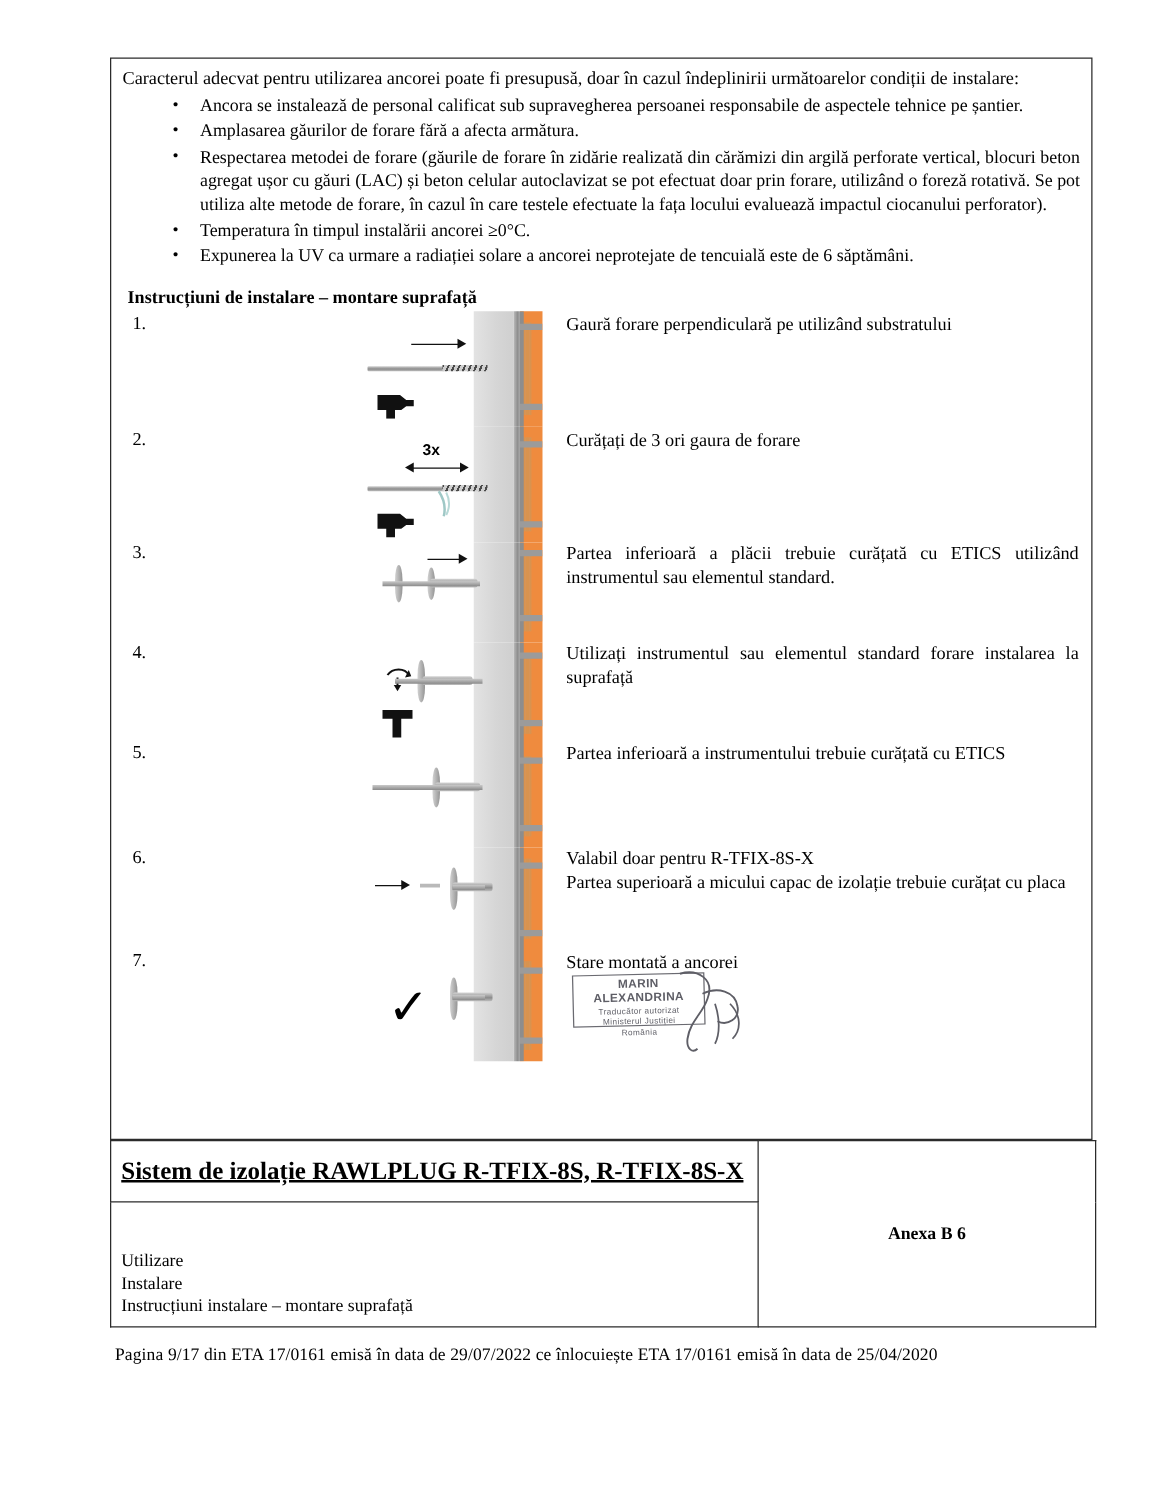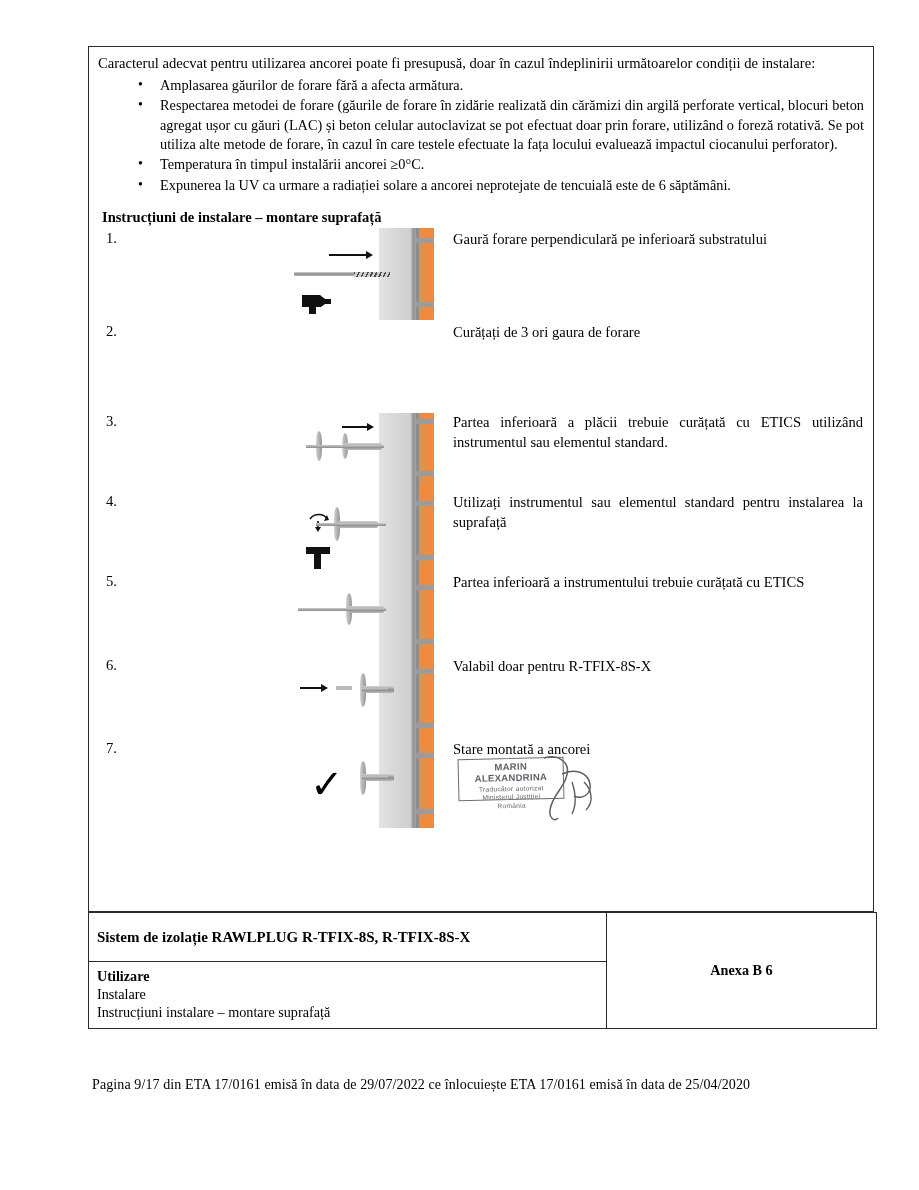--- a/index.html
+++ b/index.html
@@ -242,28 +242,29 @@
     table-layout: fixed;
   }
   .id-table td {
     border: 1.3px solid #2b2b2b;
     padding: 0;
     vertical-align: middle;
   }
   .cell-pad { padding: 9px 8px; }
   .prod-title {
     font-weight: bold;
-    font-size: 15px;
+    font-size: 20px;
+    text-decoration: underline;
   }
   .anexa {
     text-align: center;
     font-weight: bold;
     font-size: 14.2px;
   }
-  .use-head { font-weight: bold; font-size: 14.2px; }
+  .use-head { font-weight: normal; font-size: 14.2px; margin-top: 33px; }
   .use-line { font-size: 14.2px; line-height: 1.28; }
 
   
   .footer {
     position: absolute;
     left: 92px;
     top: 1077px;
     width: 790px;
     font-size: 14px;
     letter-spacing: .1px;
@@ -272,20 +273,21 @@
 </head>
 <body>
 
 <div class="page-frame">
   <div class="frame-inner">
 
 
     <p class="intro-para">Caracterul adecvat pentru utilizarea ancorei poate fi presupusă, doar în cazul îndeplinirii următoarelor condiții de instalare:</p>
 
     <ul class="cond-list">
+      <li>Ancora se instalează de personal calificat sub supravegherea persoanei responsabile de aspectele tehnice pe șantier.</li>
       <li>Amplasarea găurilor de forare fără a afecta armătura.</li>
       <li>Respectarea metodei de forare (găurile de forare în zidărie realizată din cărămizi din argilă perforate vertical, blocuri beton agregat ușor cu găuri (LAC) și beton celular autoclavizat se pot efectuat doar prin forare, utilizând o foreză rotativă. Se pot utiliza alte metode de forare, în cazul în care testele efectuate la fața locului evaluează impactul ciocanului perforator).</li>
       <li>Temperatura în timpul instalării ancorei ≥0°C.</li>
       <li>Expunerea la UV ca urmare a radiației solare a ancorei neprotejate de tencuială este de 6 săptămâni.</li>
     </ul>
 
     <div class="section-title">Instrucțiuni de instalare – montare suprafață</div>
 
     <div class="steps">
 
@@ -303,20 +305,44 @@
           </div>
           <div class="arrow-line" style="left:35px;top:26px;width:38px;"></div>
           <div class="arrow-head-r" style="left:72px;top:22.5px;"></div>
           <div class="drill-shaft" style="left:0px;top:44px;width:62px;"></div>
           <div class="drill-flute" style="left:60px;top:43.5px;width:36px;"></div>
           <svg class="hammer-drill" style="left:6px;top:64px;" viewBox="0 0 34 22">
             <path d="M2 3 h18 l5 4 h6 v5 h-6 l-4 3 h-5 v7 h-7 v-7 h-7 z" fill="#111"></path>
           </svg>
         </div>
 
+        <div class="illus" style="top:92px;height:93px;">
+          <div class="wall">
+            <div class="w-insul"></div>
+            <div class="w-glue"></div>
+            <div class="w-brick">
+              <div class="brick-edge"></div>
+              <div class="mortar" style="top:12px;"></div>
+              <div class="mortar" style="top:76px;"></div>
+            </div>
+          </div>
+          <div class="lbl-3x" style="left:44px;top:12px;">3x</div>
+          <div class="arrow-line" style="left:36px;top:33px;width:40px;"></div>
+          <div class="arrow-head-l" style="left:30px;top:29.5px;"></div>
+          <div class="arrow-head-r" style="left:74px;top:29.5px;"></div>
+          <div class="drill-shaft" style="left:0px;top:48px;width:62px;"></div>
+          <div class="drill-flute" style="left:60px;top:47.5px;width:36px;"></div>
+          <svg style="position:absolute;left:54px;top:50px;width:26px;height:26px;" viewBox="0 0 26 26">
+            <path d="M3 2 C7 8 9 14 7 22" stroke="#9fc8c6" stroke-width="2" fill="none"></path>
+            <path d="M9 3 C12 9 12 15 9 21" stroke="#b7d8d6" stroke-width="1.6" fill="none"></path>
+          </svg>
+          <svg class="hammer-drill" style="left:6px;top:67px;" viewBox="0 0 34 22">
+            <path d="M2 3 h18 l5 4 h6 v5 h-6 l-4 3 h-5 v7 h-7 v-7 h-7 z" fill="#111"></path>
+          </svg>
+        </div>
 
         <div class="illus" style="top:185px;height:80px;">
           <div class="wall">
             <div class="w-insul"></div>
             <div class="w-glue"></div>
             <div class="w-brick">
               <div class="brick-edge"></div>
               <div class="mortar" style="top:6px;"></div>
               <div class="mortar" style="top:58px;"></div>
             </div>
@@ -399,47 +425,48 @@
           <div class="tick-mark" style="left:16px;top:26px;">✓</div>
           <div class="anchor-plate" style="left:66px;top:22px;height:34px;"></div>
           <div class="anchor-body" style="left:68px;top:34.5px;width:32px;"></div>
           <div class="anchor-pin" style="left:68px;top:36.5px;width:26px;"></div>
         </div>
 
       </div>
 
       <div class="step-row" style="top:2px;">
         <span class="step-num">1.</span>
-        <div class="step-text">Gaură forare perpendiculară pe inferioară substratului</div>
+        <div class="step-text">Gaură forare perpendiculară pe utilizând substratului</div>
       </div>
 
       <div class="step-row" style="top:95px;">
         <span class="step-num">2.</span>
         <div class="step-text">Curățați de 3 ori gaura de forare</div>
       </div>
 
       <div class="step-row" style="top:185px;">
         <span class="step-num">3.</span>
         <div class="step-text">Partea inferioară a plăcii trebuie curățată cu ETICS utilizând instrumentul sau elementul standard.</div>
       </div>
 
       <div class="step-row" style="top:265px;">
         <span class="step-num">4.</span>
-        <div class="step-text">Utilizați instrumentul sau elementul standard pentru instalarea la suprafață</div>
+        <div class="step-text">Utilizați instrumentul sau elementul standard forare instalarea la suprafață</div>
       </div>
 
       <div class="step-row" style="top:345px;">
         <span class="step-num">5.</span>
         <div class="step-text">Partea inferioară a instrumentului trebuie curățată cu ETICS</div>
       </div>
 
       <div class="step-row" style="top:429px;">
         <span class="step-num">6.</span>
         <div class="step-text">
           <div class="plain-line">Valabil doar pentru R-TFIX-8S-X</div>
+          <div>Partea superioară a micului capac de izolație trebuie curățat cu placa</div>
         </div>
       </div>
 
       <div class="step-row" style="top:512px;">
         <span class="step-num">7.</span>
         <div class="step-text">Stare montată a ancorei</div>
       </div>
 
       <div class="stamp">
         <div class="stamp-box">

